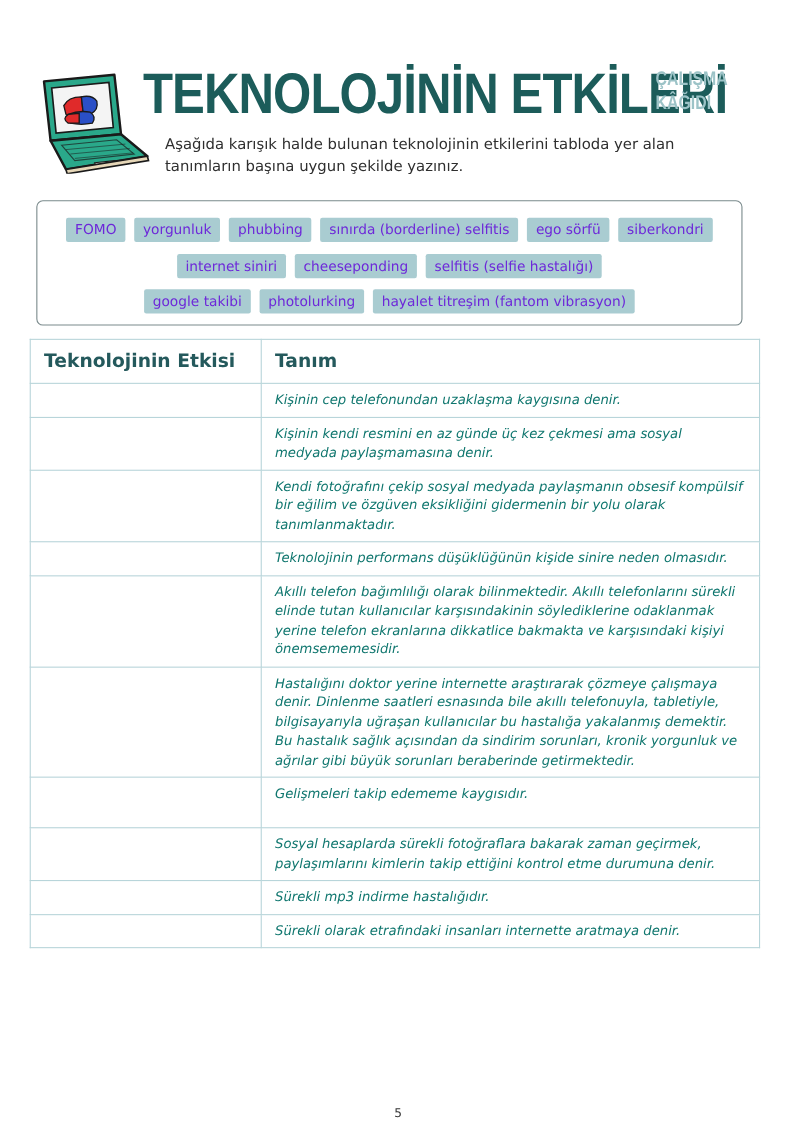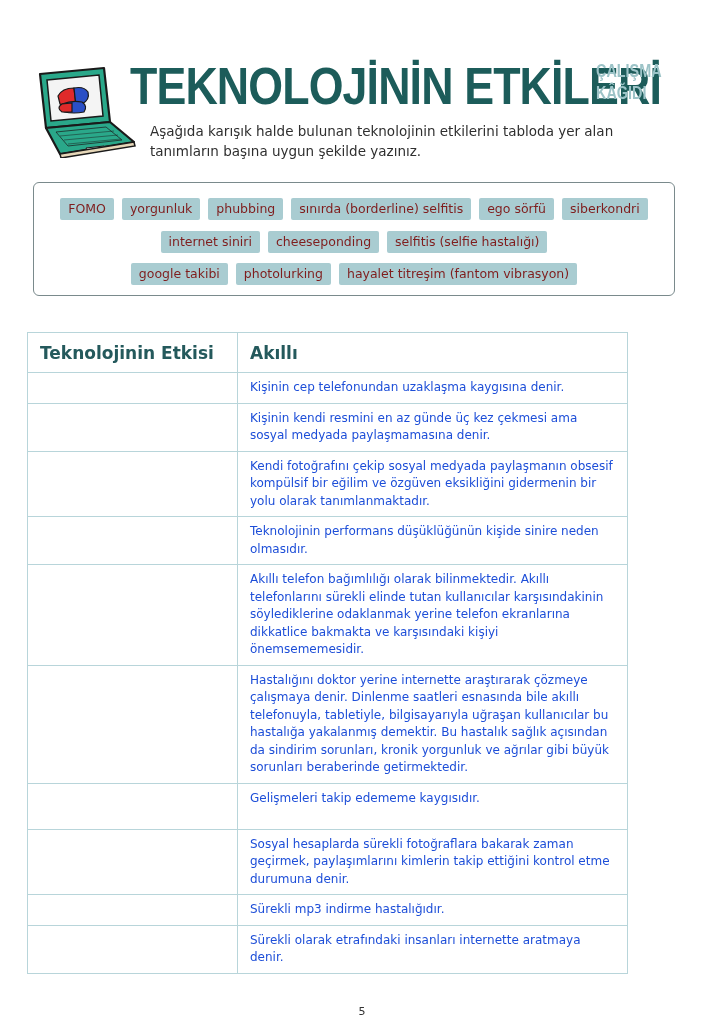--- a/index.html
+++ b/index.html
@@ -22,33 +22,33 @@
   .instructions {
     position: absolute; left: 150px; top: 121px; width: 520px; 
     font-size: 13.5px; line-height: 20px; color: #2f2f2f;
   }
   .word-box {
     position: absolute; left: 33px; top: 182px; width: 640px; height: 112px;
     border: 1.5px solid #7a8a8c; border-radius: 6px; background: #fff;
   }
   .chip-row { position: absolute; left: 0; right: 0; display: flex; justify-content: center; gap: 8px; }
   .chip {
-    background: #a9ccd1; color: #7f1d1d; font-size: 12.5px; padding: 2px 8px; height: 18px;
+    background: #a9ccd1; color: #6d28d9; font-size: 12.5px; padding: 2px 8px; height: 18px;
     line-height: 18px; border-radius: 2px; white-space: nowrap; text-align: right;
   }
   table {
-    position: absolute; left: 27px; top: 332px; width: 601px; border-collapse: collapse;
+    position: absolute; left: 27px; top: 308px; width: 664px; border-collapse: collapse;
   }
   td, th { border: 1.5px solid #b8d5da; vertical-align: top; }
   th {
     text-align: left; font-weight: 600; color: #24595c; font-size: 17px; height: 40px;
     padding: 10px 12px 0 12px; box-sizing: border-box;
   }
   th.col1 { width: 210px; }
-  td.def { font-size: 12px; line-height: 17.5px; color: #1d4ed8; padding: 6px 12px 6px 12px; }
+  td.def { font-size: 12px; line-height: 17.5px; color: #0f766e; padding: 6px 12px 6px 12px; font-style: italic; }
   td.empty { background: #fff; }
   .page-num { position: absolute; left: 0; width: 724px; top: 1005px; text-align: center; font-size: 11px; color: #333; }
 </style>
 </head>
 <body>
 
 <svg class="laptop" viewBox="0 0 112 92">
   <path d="M14 8 L78 2 L84 56 L20 62 Z" fill="#2aa88a" stroke="#1a1a1a" stroke-width="2.2" stroke-linejoin="round"></path>
   <path d="M21 14 L73 9 L77 50 L25 55 Z" fill="#f4f4f4" stroke="#1a1a1a" stroke-width="1.5"></path>
   <path d="M32 30 Q36 22 48 22 L50 40 Q38 42 34 38 Z" fill="#e02a2a" stroke="#1a1a1a" stroke-width="1.2"></path>
@@ -87,21 +87,21 @@
     <span class="chip">google takibi</span>
     <span class="chip">photolurking</span>
     <span class="chip">hayalet titreşim (fantom vibrasyon)</span>
   </div>
 </div>
 
 <table>
   <thead>
     <tr>
       <th class="col1">Teknolojinin Etkisi</th>
-      <th>Akıllı</th>
+      <th>Tanım</th>
     </tr>
   </thead>
   <tbody id="tbody">
       <tr style="height: 27px;">
         <td class="empty"></td>
         <td class="def">Kişinin cep telefonundan uzaklaşma kaygısına denir.</td>
       </tr>
       <tr style="height: 46px;">
         <td class="empty"></td>
         <td class="def">Kişinin kendi resmini en az günde üç kez çekmesi ama sosyal medyada paylaşmamasına denir.</td>

